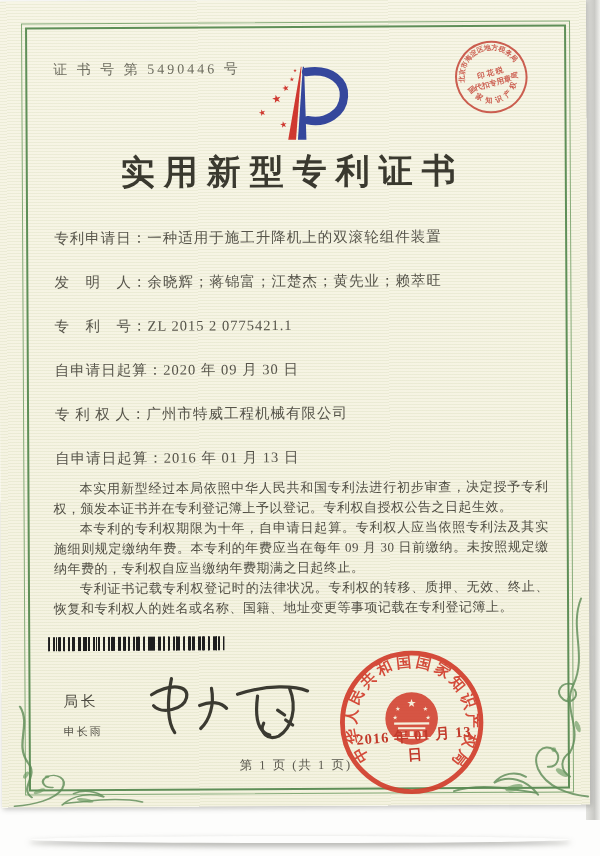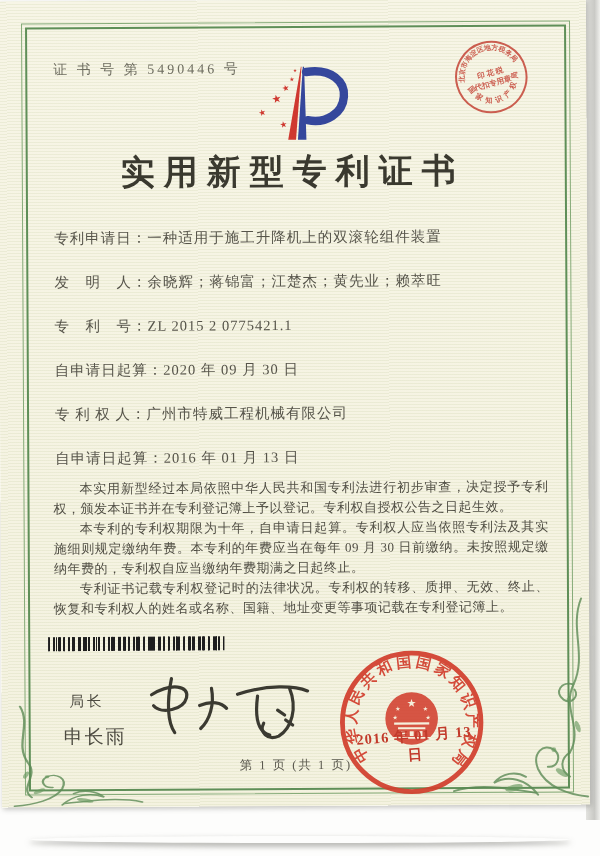--- a/index.html
+++ b/index.html
@@ -58,22 +58,22 @@
     text-align:justify;letter-spacing:.5px;
   }
   .paras p{margin:0;text-indent:2em;}
   .barcode{
     position:absolute;left:47px;top:636px;width:176px;height:14px;
     background-image:
       repeating-linear-gradient(90deg,#1e1e1e 0 2px,transparent 2px 5px),
       repeating-linear-gradient(90deg,#1e1e1e 0 1px,transparent 1px 8px),
       repeating-linear-gradient(90deg,transparent 0 11px,#1e1e1e 11px 13px);
   }
-  .sig-title{position:absolute;left:62px;top:691px;font-size:14.5px;color:#4d4b41;letter-spacing:3px;margin-left:6px;}
-  .sig-name{position:absolute;left:62px;top:723px;font-size:19px;color:#4d4b41;letter-spacing:2px;}
+  .sig-title{position:absolute;left:62px;top:691px;font-size:14.5px;color:#4d4b41;letter-spacing:3px;}
+  .sig-name{position:absolute;left:62px;top:723px;font-size:11px;color:#4d4b41;letter-spacing:2px;}
   .sig-hand{position:absolute;left:138px;top:660px;width:175px;height:95px;}
   .flourish{position:absolute;pointer-events:none;}
   .flourish.right{left:448px;top:598px;width:145px;height:205px;}
   .flourish.left{left:6px;top:680px;width:138px;height:128px;transform:scaleX(-1);}
   .seal{position:absolute;left:332px;top:645px;width:156px;height:156px;opacity:.93;}
   .seal-date{
     position:absolute;left:346px;top:727px;width:134px;text-align:center;
     font-size:14.5px;color:#c23a2b;font-weight:600;letter-spacing:1px;
     transform:rotate(-4deg);
   }

